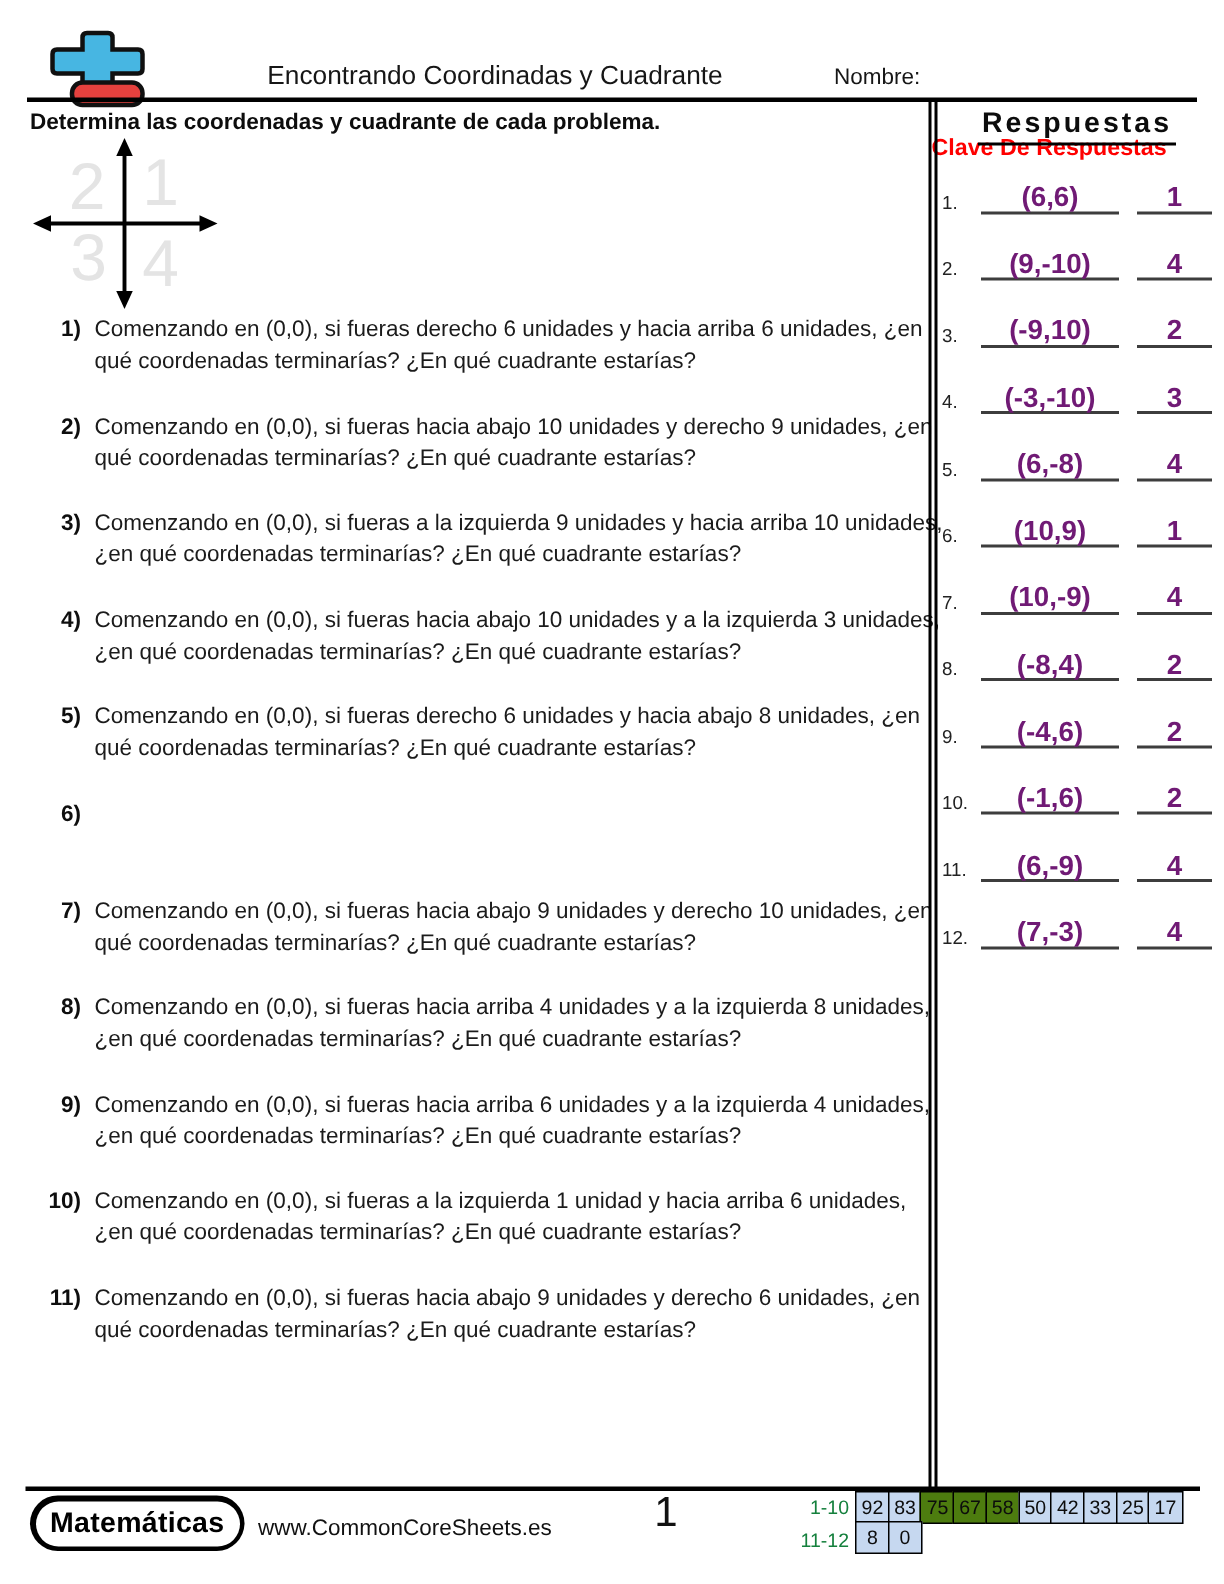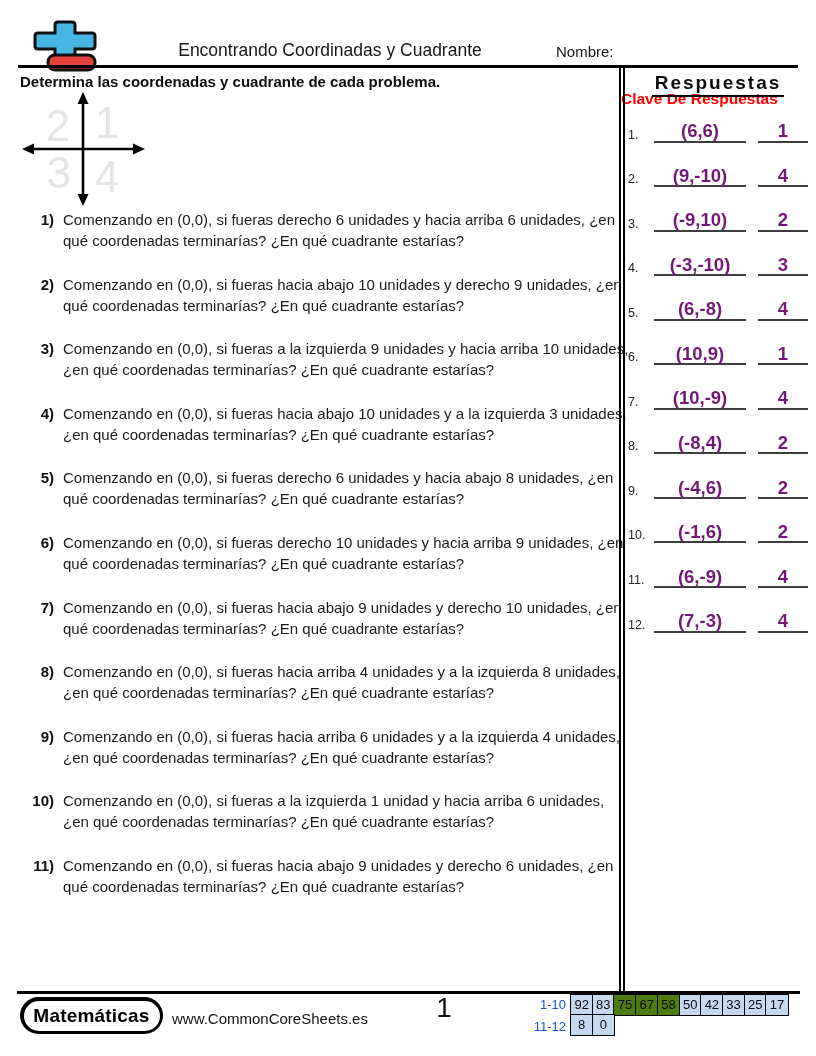--- a/index.html
+++ b/index.html
@@ -52,21 +52,21 @@
   .footer-rule { position:absolute; left:17px; top:991px; width:783px; height:2.5px; background:#000; }
   .brand-badge { position:absolute; left:20px; top:997px; width:143px; height:37px;
                  background:#000; border-radius:19px; }
   .brand-inner { position:absolute; left:3.5px; top:3.5px; right:3.5px; bottom:3.5px;
                  background:#fff; border-radius:15px; display:flex; align-items:center; justify-content:center; }
   .brand-text { font-size:19px; font-weight:bold; color:#000; letter-spacing:0.2px; }
   .site-text { position:absolute; left:172px; top:1010px; font-size:15px; color:#111; }
   .page-number { position:absolute; left:420px; top:992px; width:48px; text-align:center; font-size:28px; color:#111; }
 
   .score { position:absolute; left:528px; top:994px; display:flex; }
-  .score-labels { width:38px; margin-right:4px; text-align:right; font-size:13px; color:#1d4ed8; }
+  .score-labels { width:38px; margin-right:4px; text-align:right; font-size:13px; color:#15803d; }
   .score-labels div { height:22px; line-height:22px; }
   .score-grid .srow { display:flex; }
   .cell { width:23.3px; height:22px; border:1.6px solid #000; margin-left:-1.6px;
           font-size:13px; line-height:19px; text-align:center; background:#4d7c0f; color:#0c0c0c; }
   .srow .cell:first-child { margin-left:0; }
   .srow2 .cell { margin-top:-1.6px; }
   .cell.hl { background:#c6d8f0; }
 </style>
 </head>
 <body>
@@ -112,21 +112,20 @@
     <div class="problem">
         <span class="pnum">4)</span>
         <span class="ptext">Comenzando en (0,0), si fueras hacia abajo 10 unidades y a la izquierda 3 unidades, ¿en qué coordenadas terminarías? ¿En qué cuadrante estarías?</span>
       </div>
     <div class="problem">
         <span class="pnum">5)</span>
         <span class="ptext">Comenzando en (0,0), si fueras derecho 6 unidades y hacia abajo 8 unidades, ¿en qué coordenadas terminarías? ¿En qué cuadrante estarías?</span>
       </div>
     <div class="problem">
         <span class="pnum">6)</span>
-        <span class="ptext">Comenzando en (0,0), si fueras derecho 10 unidades y hacia arriba 9 unidades, ¿en qué coordenadas terminarías? ¿En qué cuadrante estarías?</span>
       </div>
     <div class="problem">
         <span class="pnum">7)</span>
         <span class="ptext">Comenzando en (0,0), si fueras hacia abajo 9 unidades y derecho 10 unidades, ¿en qué coordenadas terminarías? ¿En qué cuadrante estarías?</span>
       </div>
     <div class="problem">
         <span class="pnum">8)</span>
         <span class="ptext">Comenzando en (0,0), si fueras hacia arriba 4 unidades y a la izquierda 8 unidades, ¿en qué coordenadas terminarías? ¿En qué cuadrante estarías?</span>
       </div>
     <div class="problem">

